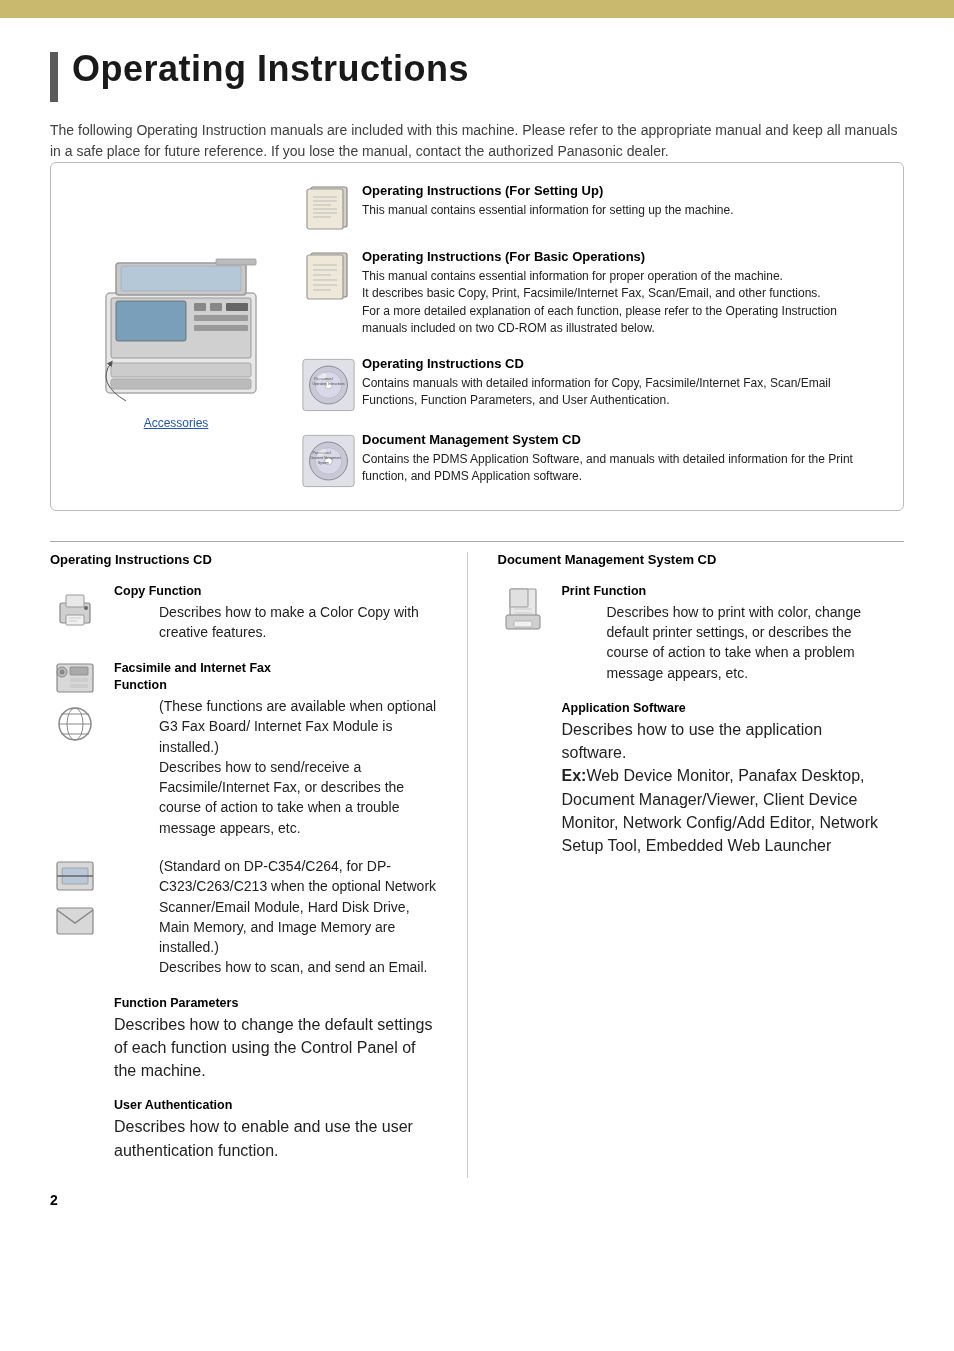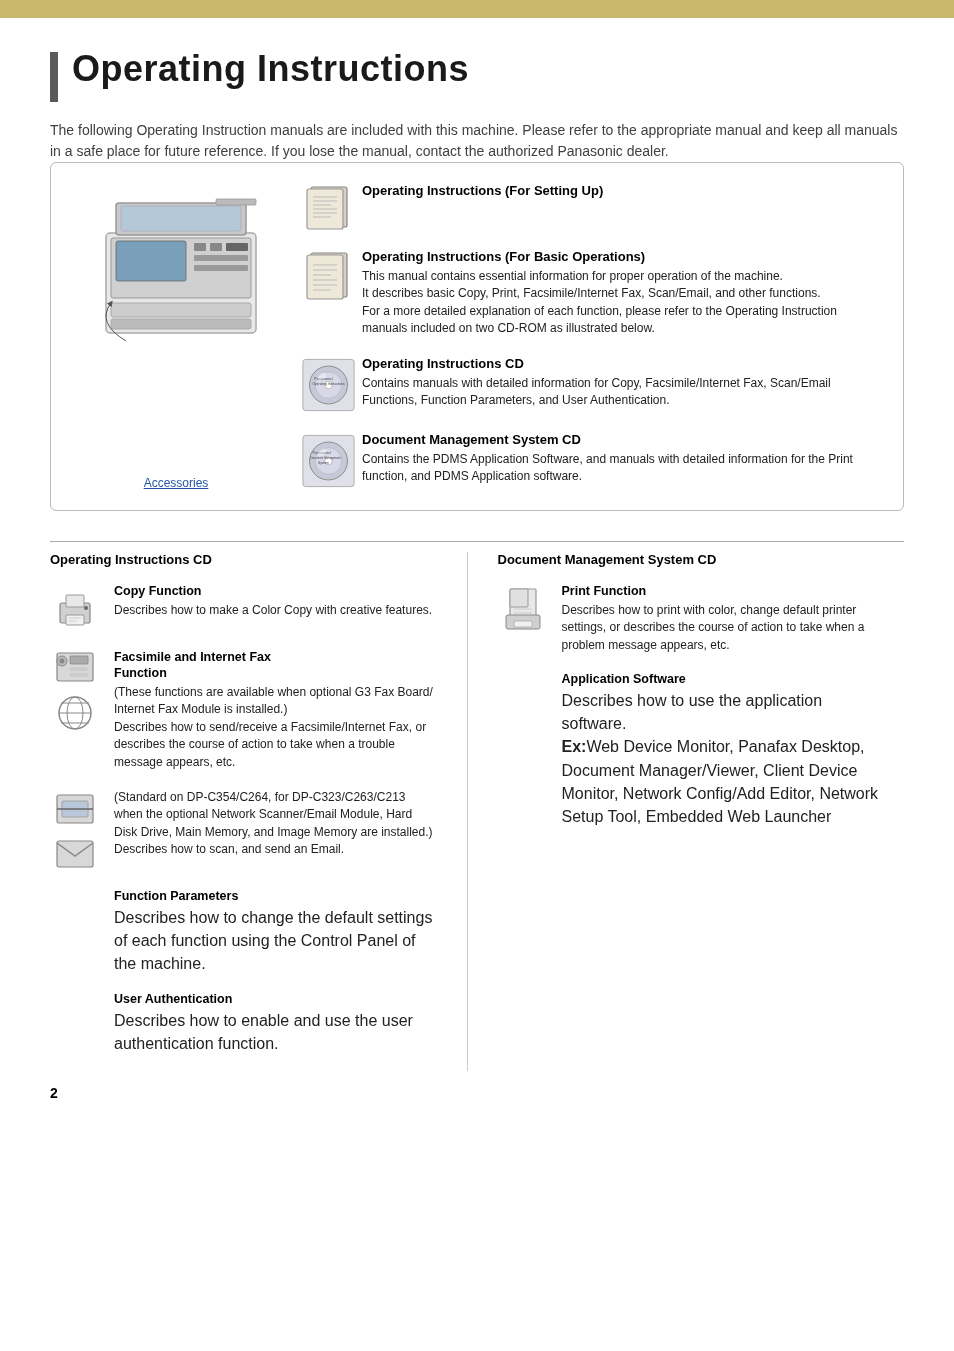--- a/index.html
+++ b/index.html
@@ -65,21 +65,21 @@
       margin-bottom: 30px;
       background: #fff;
     }
 
     .overview-left {
       width: 210px;
       flex-shrink: 0;
       display: flex;
       flex-direction: column;
       align-items: center;
-      justify-content: space-between;
+      justify-content: center;
       padding-top: 10px;
     }
 
     .accessories-label {
       color: #2255aa;
       font-size: 12px;
       margin-top: 8px;
       text-decoration: underline;
     }
 
@@ -162,23 +162,24 @@
     }
 
     .cd-item-text h4 {
       font-size: 12.5px;
       font-weight: bold;
       margin-bottom: 3px;
       line-height: 1.3;
     }
 
     .cd-item-text p {
-      font-size: 12px;
+      font-size: 14px;
       line-height: 1.45;
       color: #222;
+      margin-left: 45px;
     }
 
     .bold-ex {
       font-weight: bold;
     }
 
     
     .page-number {
       position: absolute;
       bottom: 20px;
@@ -269,20 +270,21 @@
             <line x1="10" y1="14" x2="34" y2="14" stroke="#bbb" stroke-width="1"></line>
             <line x1="10" y1="18" x2="34" y2="18" stroke="#bbb" stroke-width="1"></line>
             <line x1="10" y1="22" x2="28" y2="22" stroke="#bbb" stroke-width="1"></line>
             <line x1="10" y1="26" x2="34" y2="26" stroke="#bbb" stroke-width="1"></line>
             <line x1="10" y1="30" x2="34" y2="30" stroke="#bbb" stroke-width="1"></line>
             <line x1="10" y1="34" x2="28" y2="34" stroke="#bbb" stroke-width="1"></line>
           </svg>
         </div>
         <div class="manual-text">
           <h3>Operating Instructions (For Setting Up)</h3>
+          <p>This manual contains essential information for setting up the machine.</p>
         </div>
       </div>
 
       <div class="manual-item">
         <div class="manual-icon">
           <svg width="52" height="52" viewBox="0 0 52 52" xmlns="http://www.w3.org/2000/svg">
             <rect x="8" y="4" width="36" height="44" rx="2" fill="#d8d0c0" stroke="#888" stroke-width="1.2"></rect>
             <rect x="4" y="6" width="36" height="44" rx="2" fill="#ede8d8" stroke="#999" stroke-width="1.2"></rect>
             <line x1="10" y1="16" x2="34" y2="16" stroke="#bbb" stroke-width="1"></line>
             <line x1="10" y1="21" x2="34" y2="21" stroke="#bbb" stroke-width="1"></line>

